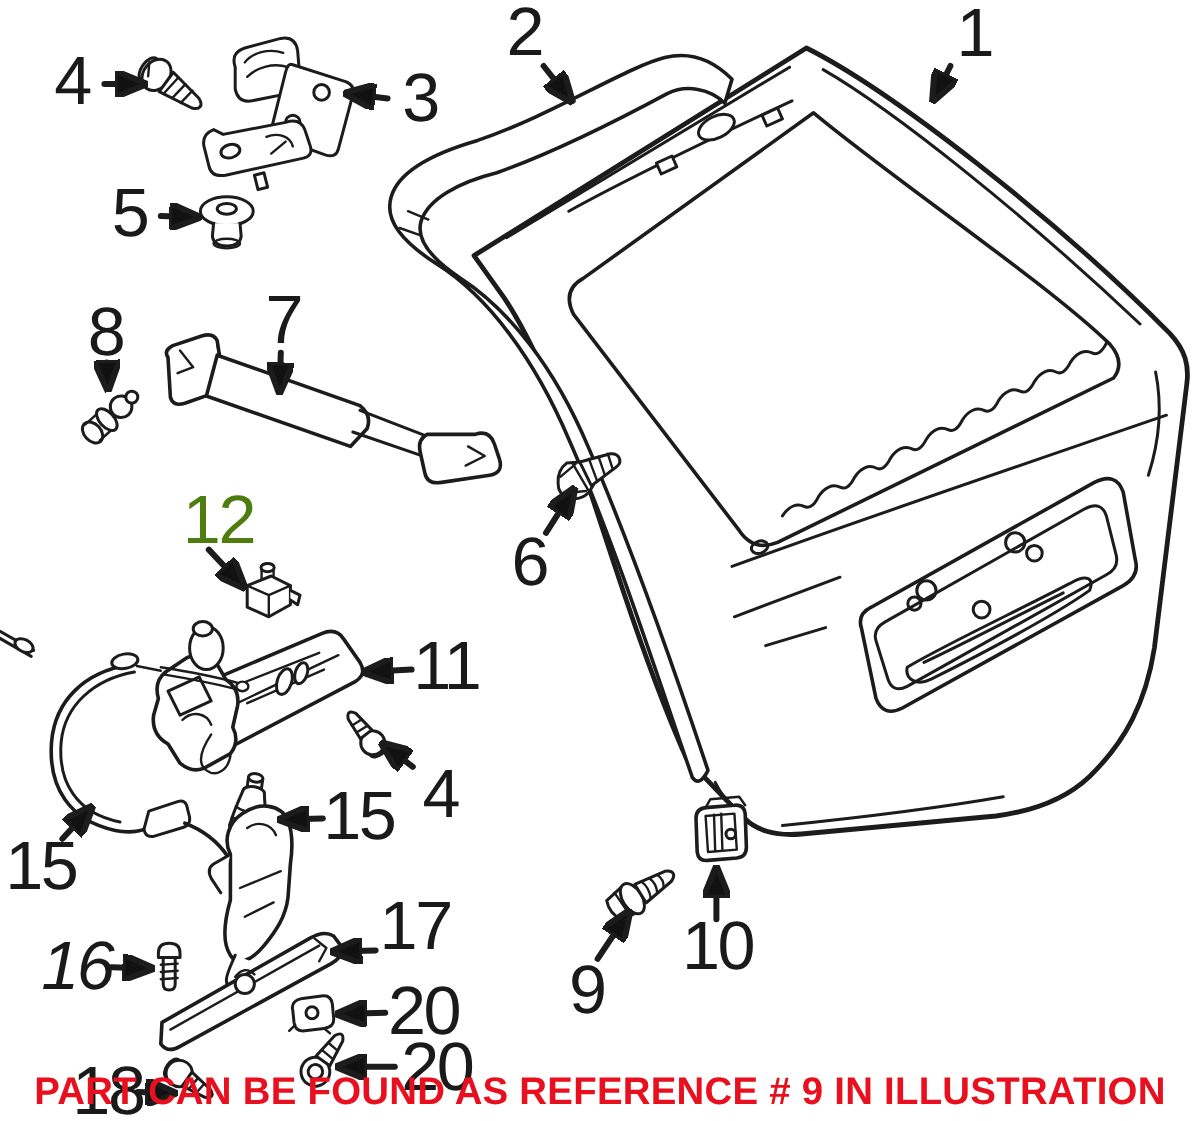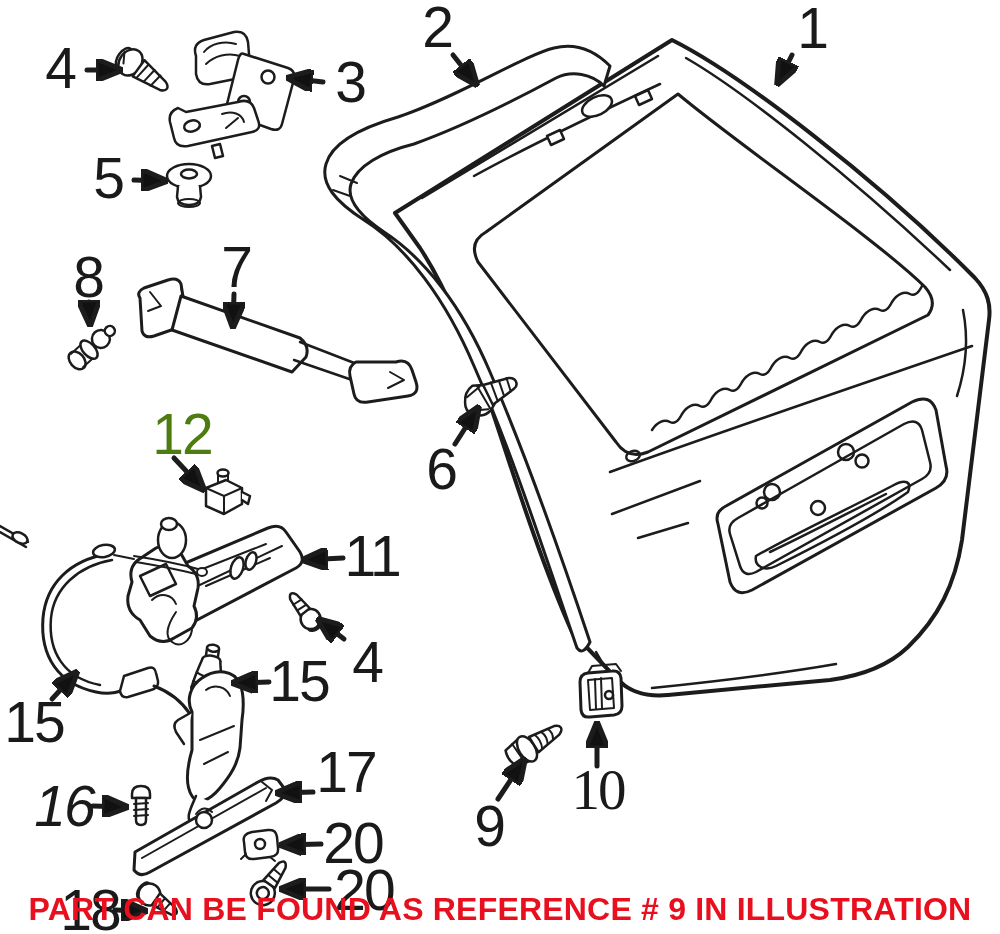--- a/index.html
+++ b/index.html
@@ -278,21 +278,21 @@
 <div id="callouts">
       <span class="callout" style="left: 812px; top: 28px; color: rgb(26, 26, 26);">1</span>
       <span class="callout" style="left: 437px; top: 27px; color: rgb(26, 26, 26);">2</span>
       <span class="callout" style="left: 350px; top: 82px; color: rgb(26, 26, 26);">3</span>
       <span class="callout" style="left: 60px; top: 68px; color: rgb(26, 26, 26);">4</span>
       <span class="callout" style="left: 108px; top: 178px; color: rgb(26, 26, 26);">5</span>
       <span class="callout" style="left: 441px; top: 469px; color: rgb(26, 26, 26);">6</span>
       <span class="callout" style="left: 236px; top: 267px; color: rgb(26, 26, 26);">7</span>
       <span class="callout" style="left: 88px; top: 277px; color: rgb(26, 26, 26);">8</span>
       <span class="callout" style="left: 489px; top: 826px; color: rgb(26, 26, 26);">9</span>
-      <span class="callout" style="left: 598px; top: 789px; color: rgb(26, 26, 26); font-family: Liberation Serif, serif;">10</span>
+      <span class="callout" style="left: 598px; top: 789px; color: rgb(26, 26, 26);">10</span>
       <span class="callout" style="left: 372px; top: 556px; color: rgb(26, 26, 26);">11</span>
       <span class="callout" style="left: 142px; top: 434px; color: #4d7c0f; margin-left: 40px;">12</span>
       <span class="callout" style="left: 367px; top: 662px; color: rgb(26, 26, 26);">4</span>
       <span class="callout" style="left: 299px; top: 681px; color: rgb(26, 26, 26);">15</span>
       <span class="callout" style="left: 34px; top: 722px; color: rgb(26, 26, 26);">15</span>
       <span class="callout" style="left: 64px; top: 806px; color: rgb(26, 26, 26); font-style: italic;">16</span>
       <span class="callout" style="left: 346px; top: 772px; color: rgb(26, 26, 26);">17</span>
       <span class="callout" style="left: 90px; top: 910px; color: rgb(26, 26, 26);">18</span>
       <span class="callout" style="left: 353px; top: 843px; color: rgb(26, 26, 26);">20</span>
       <span class="callout" style="left: 364px; top: 890px; color: rgb(26, 26, 26);">20</span>

